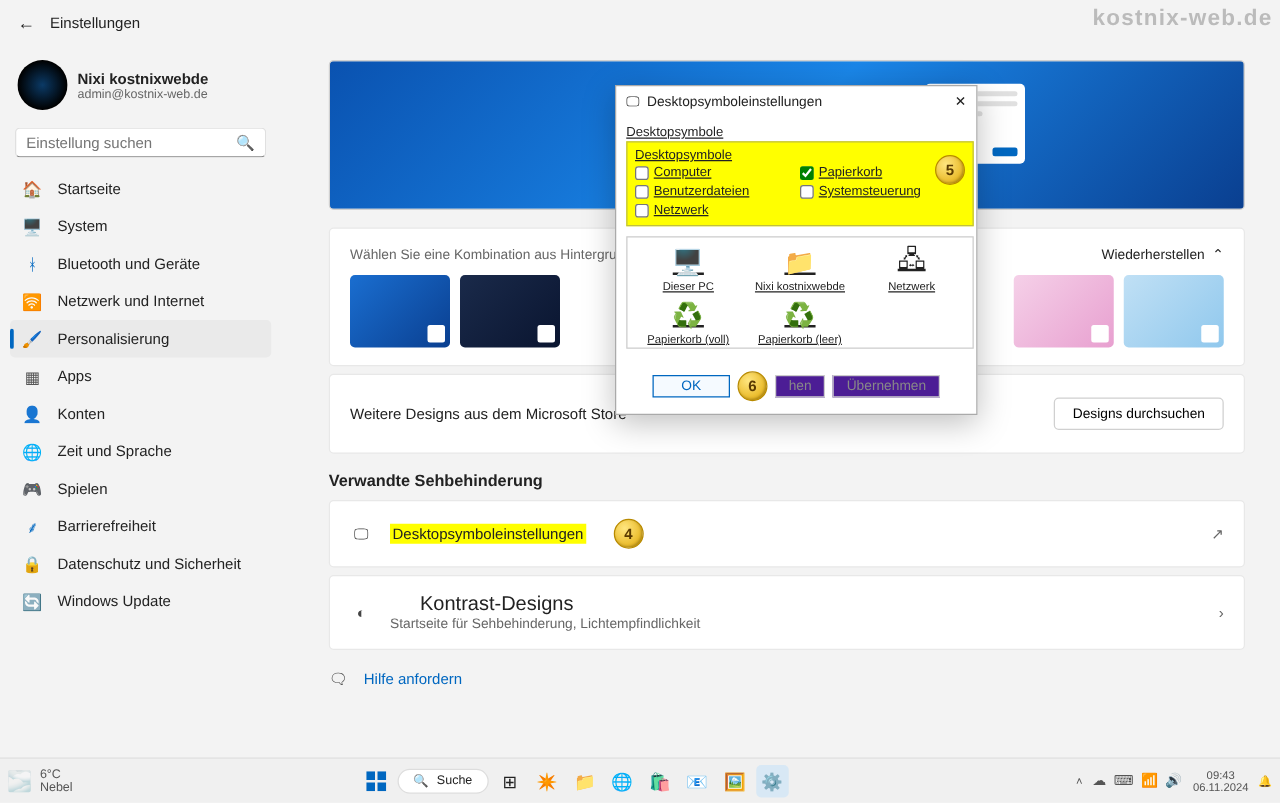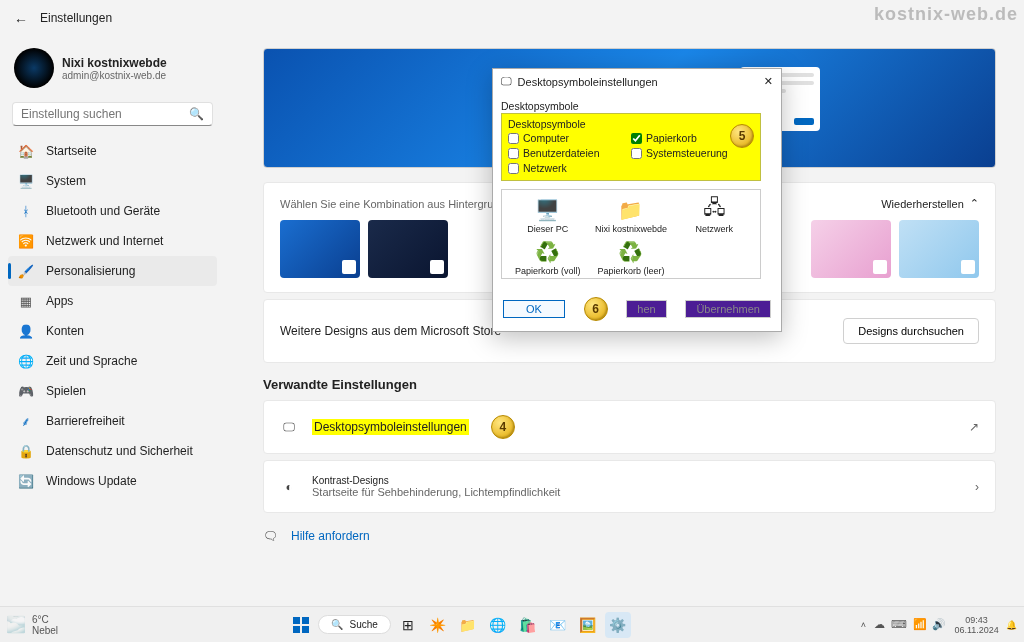--- a/index.html
+++ b/index.html
@@ -65,36 +65,36 @@
 .coin { width: 24px; height: 24px; border-radius: 50%; background: radial-gradient(circle at 35% 30%, #ffe680, #e0a600); border: 1px solid #b88a00; display: inline-flex; align-items: center; justify-content: center; font-size: 12px; font-weight: 700; color: #5a3a00; box-shadow: inset -1px -1px 2px rgba(0,0,0,.25); margin-left: 8px; }
 .ext { color: #666; font-size: 12px; }
 
 .links { margin-top: 10px; }
 .links a { display: flex; align-items: center; gap: 10px; color: #0067c0; font-size: 12px; padding: 6px 0; text-decoration: none; }
 .links a span.ic { width: 18px; color: #444; }
 
 
 .dialog { position: absolute; left: 492px; top: 68px; width: 290px; background: #fff; border: 1px solid #aaa; box-shadow: 0 6px 24px rgba(0,0,0,.25); }
 .dlg-titlebar { display: flex; align-items: center; justify-content: space-between; padding: 6px 8px; font-size: 11px; }
-.dlg-body { padding: 6px 20px 10px 8px; font-size: 11px; }
+.dlg-body { padding: 6px 2px 10px 8px; font-size: 11px; text-decoration: underline; }
 .fieldset-label { font-size: 10.5px; margin-bottom: 1px; }
 .hl-box { background: #ffff00; border: 1px solid #c0c040; padding: 4px 6px 6px 6px; position: relative; }
 .hl-box .grp { font-size: 10.5px; margin-bottom: 2px; }
 .checks { display: grid; grid-template-columns: 1fr 1fr; row-gap: 3px; }
 .chk { display: flex; align-items: center; gap: 4px; font-size: 10.5px; }
 .chk input { width: 11px; height: 11px; }
 .coin-in { position: absolute; right: 6px; top: 10px; }
 .icon-grid { border: 1px solid #ccc; margin-top: 8px; padding: 8px 4px 2px 4px; display: grid; grid-template-columns: repeat(3,1fr); row-gap: 6px; justify-items: center; }
 .igi { display: flex; flex-direction: column; align-items: center; gap: 2px; font-size: 9px; width: 80px; text-align: center; }
 .igi .ficon { width: 28px; height: 24px; display: flex; align-items: center; justify-content: center; font-size: 20px; }
 .dlg-row { display: flex; justify-content: flex-end; gap: 4px; margin-top: 6px; }
 .dlg-btn { border: 1px solid #bbb; background: #fdfdfd; font-size: 10px; padding: 3px 8px; border-radius: 2px; cursor: pointer; }
 .allow { display: flex; align-items: center; gap: 5px; font-size: 10px; margin-top: 6px; }
 .allow input { accent-color: #0067c0; }
-.dlg-footer { display: flex; justify-content: space-between; gap: 6px; padding: 8px 10px 10px 10px; align-items: center; }
+.dlg-footer { display: flex; justify-content: center; gap: 6px; padding: 8px 10px 10px 10px; align-items: center; }
 .dlg-footer .primary { border: 1px solid #0067c0; color: #0067c0; padding: 2px 22px; font-size: 11px; background: #f5faff; }
 .dlg-footer .sec { border: 1px solid #ccc; padding: 2px 10px; font-size: 11px; color: #888; background: #4c1d95; }
 
 
 .taskbar { position: absolute; left: 0; right: 0; bottom: 0; height: 36px; background: #f0f0f0; border-top: 1px solid #e0e0e0; display: flex; align-items: center; justify-content: space-between; padding: 0 6px; }
 .tb-left { display: flex; align-items: center; gap: 6px; font-size: 10px; color: #555; }
 .tb-center { display: flex; align-items: center; gap: 4px; }
 .tb-ic { width: 26px; height: 26px; display: inline-flex; align-items: center; justify-content: center; font-size: 14px; border-radius: 4px; cursor: pointer; }
 .tb-search { display: flex; align-items: center; gap: 6px; background: #fff; border: 1px solid #ddd; border-radius: 14px; padding: 3px 12px; font-size: 10px; }
 .tb-right { display: flex; align-items: center; gap: 8px; font-size: 9px; color: #555; }
@@ -214,36 +214,36 @@
             <div class="mini"></div>
           </div>
       </div>
     </div>
 
     <div class="card card-flex" style="padding:18px 16px;">
       <span>Weitere Designs aus dem Microsoft Store</span>
       <button class="btn-outline">Designs durchsuchen</button>
     </div>
 
-    <div class="section-title">Verwandte Einstellungen</div>
+    <div class="section-title">Verwandte Sehbehinderung</div>
 
     <div class="card card-flex">
       <div class="related">
         <span class="related-ic">🖵</span>
         <span class="hl">Desktopsymboleinstellungen</span>
         <span class="coin">4</span>
       </div>
       <span class="ext">↗</span>
     </div>
 
     <div class="card card-flex">
       <div class="related">
         <span class="related-ic">◐</span>
         <div>
-          <div style="font-size:10px;">Kontrast-Designs</div>
+          <div style="font-size:16px;margin-left:24px;">Kontrast-Designs</div>
           <div class="card-sub">Startseite für Sehbehinderung, Lichtempfindlichkeit</div>
         </div>
       </div>
       <span style="color:#666">›</span>
     </div>
 
     <div class="links">
       <a href="#">
           <span class="ic">🗨</span>
           <span>Hilfe anfordern</span>

